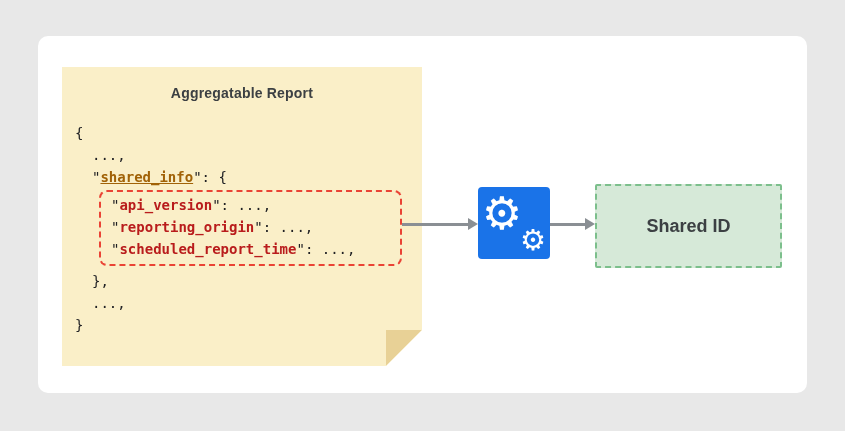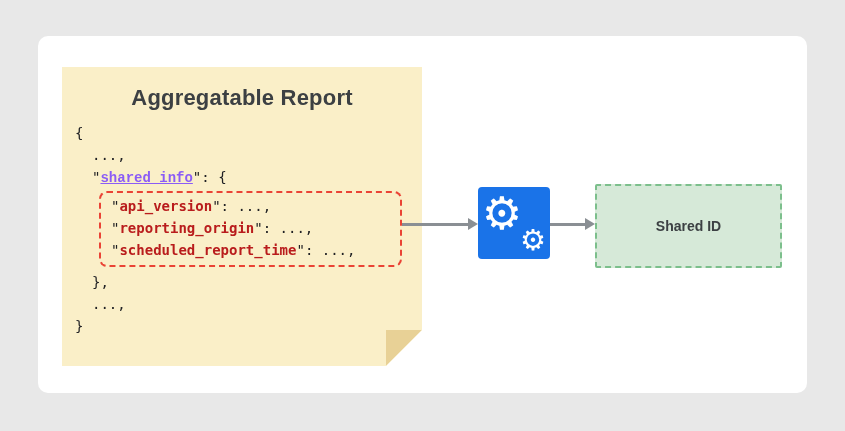--- a/index.html
+++ b/index.html
@@ -29,44 +29,43 @@
   .note-fold {
     position: absolute;
     right: 0; bottom: 0;
     width: 36px; height: 36px;
     background: #E8D196;
     clip-path: polygon(0 0, 100% 0, 0 100%);
   }
   .note-title {
     margin-top: 18px;
     text-align: center;
-    font-size: 22px;
+    font-size: 14px;
     font-weight: bold;
     color: #3C4043;
     letter-spacing: 0.2px;
   }
   .code {
     position: absolute;
     left: 13px; top: 55px;
     font-family: "DejaVu Sans Mono", monospace;
     font-size: 14px;
     line-height: 22px;
     color: #202124;
   }
   .code-line { white-space: pre; }
   .ind1 { padding-left: 17px; }
   .key {
     color: #b91c1c;
     font-weight: bold;
   }
   .key-shared {
-    color: #8b5cf6;
+    color: #a16207;
     font-weight: bold;
     text-decoration: underline;
-    font-family: Liberation Mono, monospace;
   }
   .highlight-box {
     margin: 2px 0 4px 24px;
     width: 303px;
     border: 2px dashed #EA4335;
     border-radius: 8px;
     padding: 2px 0 4px 10px;
   }
   
   .arrow {
@@ -106,21 +105,21 @@
     left: 557px; top: 148px;
     width: 187px; height: 84px;
     background: #D6E9D8;
     border: 2px dashed #7CBF8C;
     border-radius: 2px;
     display: flex;
     align-items: center;
     justify-content: center;
   }
   .output-label {
-    font-size: 14px;
+    font-size: 18px;
     font-weight: bold;
     color: #3C4043;
   }
 </style>
 </head>
 <body>
 
 <div class="stage">
   <div class="card">
 

